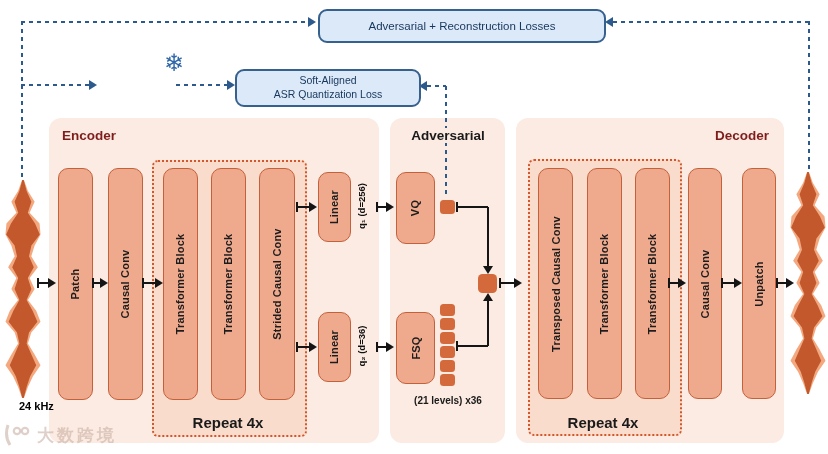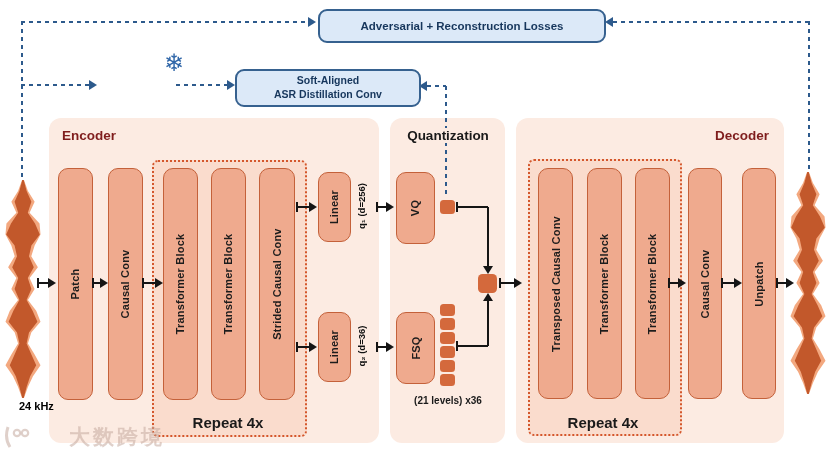--- a/index.html
+++ b/index.html
@@ -36,38 +36,38 @@
   .dash-v{position:absolute;width:2px;z-index:1;
     background-image:repeating-linear-gradient(180deg,#2d5a8c 0 4px,transparent 4px 8px);}
   .dhead-r{position:absolute;width:0;height:0;z-index:1;
     border-left:8px solid #2d5a8c;border-top:5px solid transparent;border-bottom:5px solid transparent;}
   .dhead-l{position:absolute;width:0;height:0;z-index:1;
     border-right:8px solid #2d5a8c;border-top:5px solid transparent;border-bottom:5px solid transparent;}
 
   
   .bluebox{position:absolute;background:#dce9f8;border:2px solid #36618f;border-radius:9px;
     display:flex;flex-direction:column;align-items:center;justify-content:center;
-    color:#16365c;font-weight:bold;z-index:2;text-align:center;}
+    color:#16365c;font-weight:normal;z-index:2;text-align:center;}
   .asrbox{position:absolute;background:#8badd6;border:1px solid #7ba0cc;border-radius:8px;
     display:flex;align-items:center;justify-content:center;color:#173a63;font-weight:bold;font-size:11px;z-index:2;}
   .snowflake{position:absolute;font-size:24px;color:#2f66a8;z-index:3;line-height:1;
     text-shadow:0 0 2px #fff,0 0 3px #fff;}
 
   
   .vlabel{position:absolute;transform:translate(-50%,-50%) rotate(-90deg);white-space:nowrap;
     font-size:9.5px;font-weight:bold;color:#111;z-index:3;}
   .repeat-label{position:absolute;transform:translateX(-50%);font-size:15px;font-weight:bold;color:#1a1a1a;z-index:3;}
   .levels-label{position:absolute;transform:translateX(-50%);font-size:10px;font-weight:bold;color:#1a1a1a;z-index:3;white-space:nowrap;}
   .srate{position:absolute;font-size:11px;font-weight:bold;color:#000;z-index:3;}
   .qtitle{position:absolute;transform:translateX(-50%);font-size:13.5px;font-weight:bold;color:#1a1a1a;
     background:#fcebe2;padding:0 5px;z-index:4;}
 
   .watermark{position:absolute;left:4px;top:423px;display:flex;align-items:center;gap:3px;z-index:6;
     color:rgba(196,170,158,.55);}
-  .watermark .wm-text{font-size:21px;font-weight:bold;letter-spacing:3px;margin-left:32px;}
+  .watermark .wm-text{font-size:17px;font-weight:bold;letter-spacing:3px;}
 </style>
 </head>
 <body>
 
 <div class="canvas">
 
   <div class="dash-v" style="left:21px;top:21px;height:159px;"></div>
   <div class="dash-h" style="left:21px;top:21px;width:287px;"></div>
   <div class="dhead-r" style="left:308px;top:17px;"></div>
 
@@ -86,29 +86,29 @@
   <div class="dhead-l" style="left:605px;top:17px;"></div>
 
   <div class="bluebox" style="left:318px;top:9px;width:284px;height:30px;font-size:11.5px;">
     <span>Adversarial + Reconstruction Losses</span>
   </div>
 
   <div class="snowflake" style="left:164px;top:51px;">❄</div>
 
   <div class="bluebox" style="left:235px;top:69px;width:182px;height:34px;font-size:10.5px;line-height:1.3;">
     <span>Soft-Aligned</span>
-    <span>ASR Distillation Conv</span>
+    <span>ASR Quantization Loss</span>
   </div>
 
   <div class="panel" style="left:49px;top:118px;width:330px;height:325px;"></div>
   <div class="panel" style="left:390px;top:118px;width:115px;height:325px;"></div>
   <div class="panel" style="left:516px;top:118px;width:268px;height:325px;"></div>
 
   <div class="sec-title" style="left:62px;top:128px;">Encoder</div>
-  <div class="qtitle" style="left:448px;top:128px;">Quantization</div>
+  <div class="qtitle" style="left:448px;top:128px;">Adversarial</div>
   <div class="sec-title" style="left:715px;top:128px;">Decoder</div>
 
   <div class="block" style="left:58px;top:168px;width:33px;height:230px;">
     <span>Patch</span>
   </div>
   <div class="block" style="left:108px;top:168px;width:33px;height:230px;">
     <span>Causal Conv</span>
   </div>
 
   <div class="group" style="left:152px;top:160px;width:151px;height:273px;"></div>

